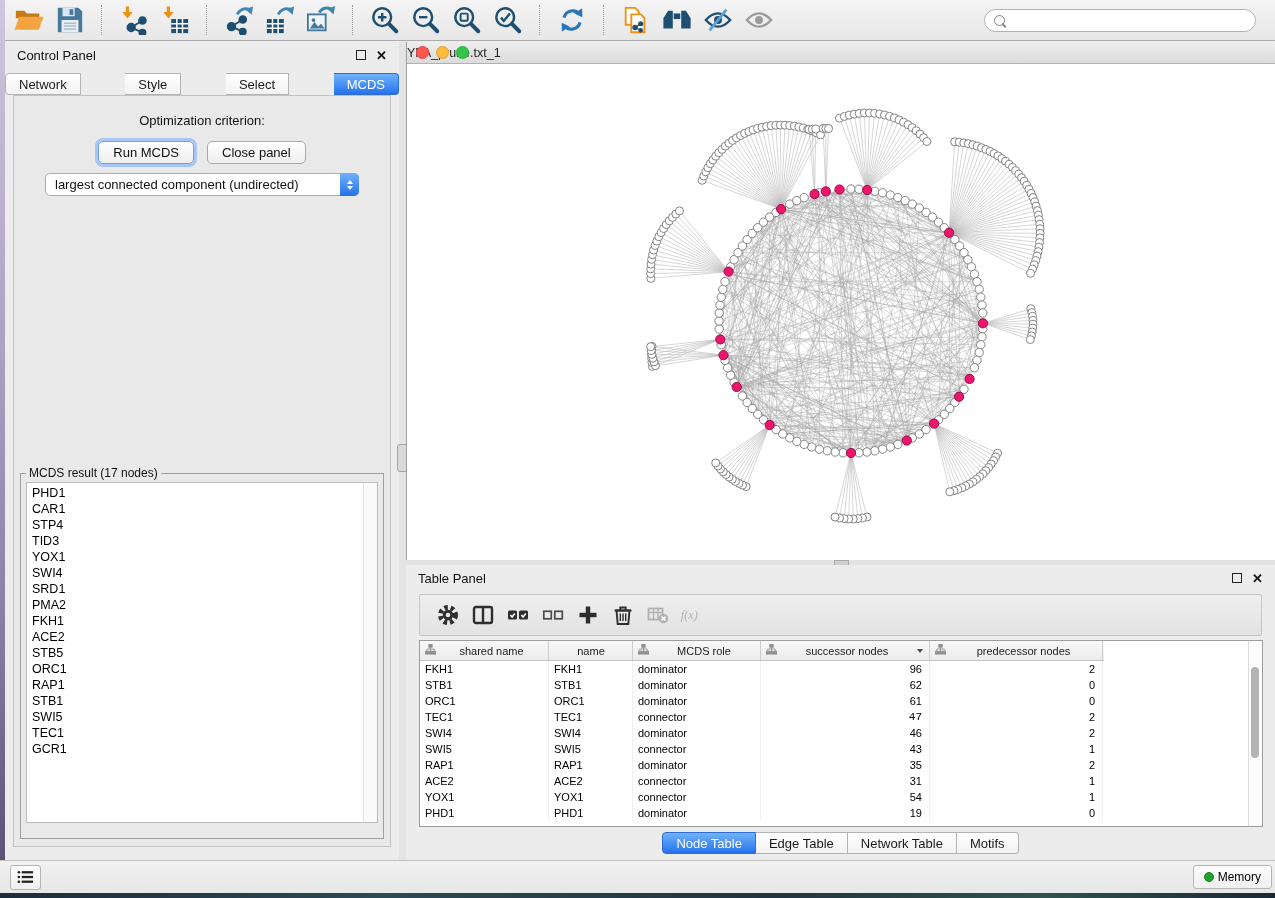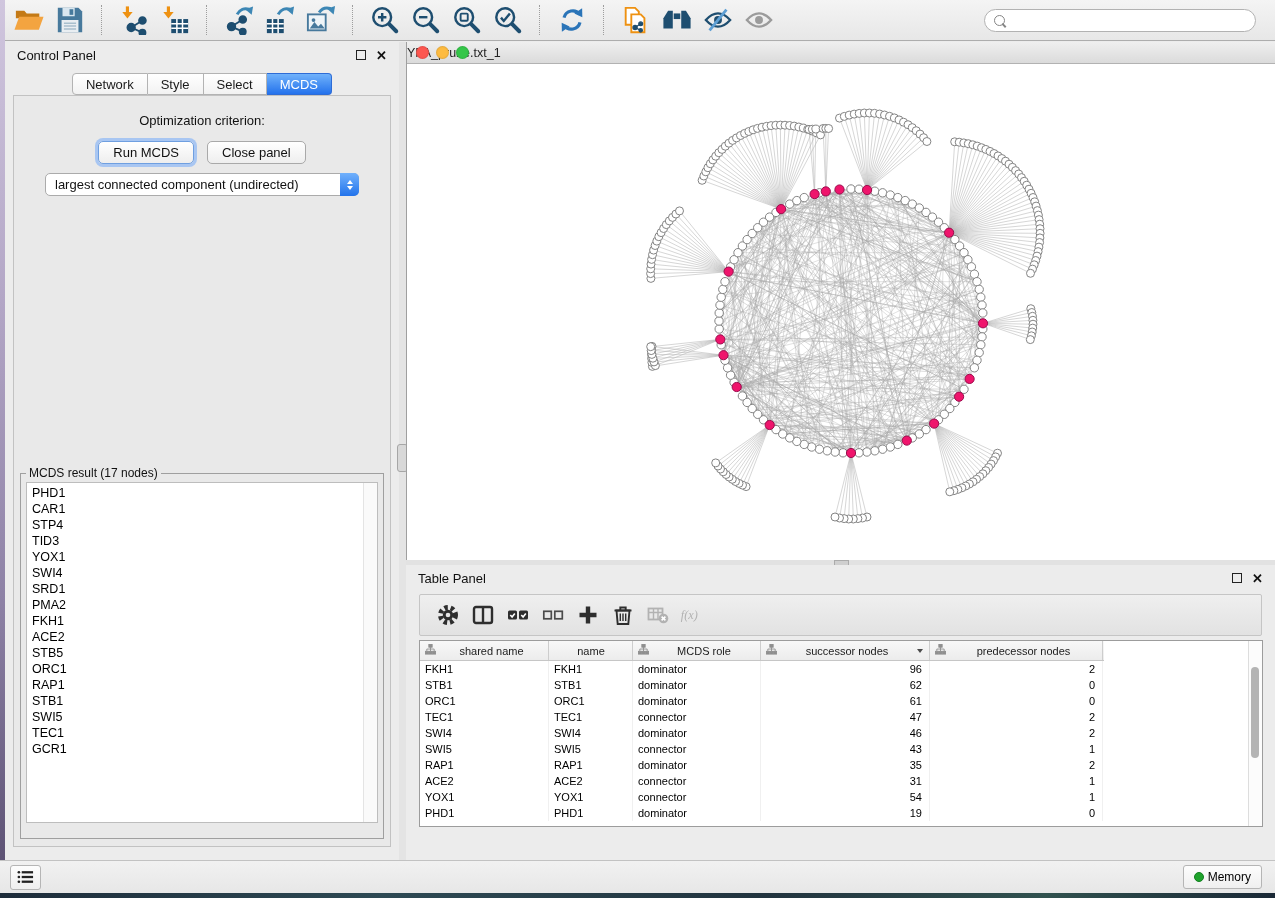--- a/index.html
+++ b/index.html
@@ -26,21 +26,21 @@
   .mag::after{content:"";position:absolute;width:1.8px;height:5px;background:#858585;
     left:8px;top:7px;transform:rotate(-45deg)}
   #search-input{border:none;outline:none;flex:1;font:13px "Liberation Sans",sans-serif;
     background:transparent;padding-left:5px}
   
   #control-panel{position:absolute;left:5px;top:42px;width:394px;height:818px;background:#ececec}
   .panel-titlebar{height:26px;display:flex;align-items:center;padding:0 12px;font-size:13px}
   .win-btns{margin-left:auto;display:flex;gap:10px;align-items:center}
   .float-btn{width:8px;height:8px;border:1.5px solid #222;display:inline-block}
   .close-btn{font-size:13px;font-weight:bold;line-height:1;color:#111}
-  #cp-tabs{position:absolute;top:31px;left:0;right:0;display:flex;justify-content:center;z-index:2}
+  #cp-tabs{position:absolute;top:31px;left:0;right:0;display:flex;justify-content:space-between;z-index:2}
   .seg-btn{height:22px;padding:0 13px;font:13px "Liberation Sans",sans-serif;
     background:linear-gradient(#ffffff,#f2f2f2);border:1px solid #b3b3b3;border-left:none;
     color:#1a1a1a}
   .seg-btn:first-child{border-left:1px solid #b3b3b3;border-radius:4px 0 0 4px}
   .seg-btn:last-child{border-radius:0 4px 4px 0}
   .seg-btn.sel{background:linear-gradient(#70b2fb,#2472ec);border-color:#2e6cd6;color:#fff}
   #cp-content{position:absolute;left:8px;right:8px;top:53px;height:752px;background:#e9e9e9;
     border:1px solid #c2c2c2;box-sizing:border-box}
   #opt-label{margin-top:17px;text-align:center;font-size:13px}
   #criterion-select{width:314px;height:23px;margin:9px auto 0;background:#fff;
@@ -105,21 +105,21 @@
     border-left:1px solid #ddd}
   #nt-scroll .sbthumb{position:absolute;left:2px;top:26px;width:8px;height:91px;
     border-radius:4px;background:#b4b4b4}
   #table-tabs{position:absolute;left:0;right:0;top:267px;display:flex;justify-content:center}
   
   #status-bar{position:absolute;left:0;right:0;top:860px;height:33px;
     background:linear-gradient(#f1f1f1,#e7e7e7);border-top:1px solid #c2c2c2;
     display:flex;align-items:center;box-sizing:border-box}
   #list-btn{margin-left:10px;width:31px;height:25px;background:linear-gradient(#fdfdfd,#efefef);
     border:1px solid #b5b5b5;border-radius:3px;display:flex;align-items:center;justify-content:center}
-  #memory-btn{margin-left:auto;margin-right:13px;height:24px;display:flex;align-items:center;
+  #memory-btn{margin-left:auto;margin-right:3px;height:24px;display:flex;align-items:center;
     gap:4px;padding:0 10px;font:12px "Liberation Sans",sans-serif;
     background:linear-gradient(#fdfdfd,#efefef);border:1px solid #b5b5b5;border-radius:3px}
   .memdot{width:10px;height:10px;border-radius:50%;background:#1fa32c;border:1px solid #128020;
     box-sizing:border-box}
 </style>
 </head>
 <body>
 
 <div id="left-strip"></div>
 
@@ -763,21 +763,21 @@
           <div class="tcell" style="width: 129px;">ORC1</div>
           <div class="tcell" style="width: 84px;">ORC1</div>
           <div class="tcell" style="width: 128px;">dominator</div>
           <div class="tcell num" style="width: 169px;">61</div>
           <div class="tcell num" style="width: 173px;">0</div>
         </div>
         <div class="trow">
           <div class="tcell" style="width: 129px;">TEC1</div>
           <div class="tcell" style="width: 84px;">TEC1</div>
           <div class="tcell" style="width: 128px;">connector</div>
-          <div class="tcell num" style="width: 169px;">47</div>
+          <div class="tcell num" style="width: 169px; font-family: Liberation Mono, monospace;">47</div>
           <div class="tcell num" style="width: 173px;">2</div>
         </div>
         <div class="trow">
           <div class="tcell" style="width: 129px;">SWI4</div>
           <div class="tcell" style="width: 84px;">SWI4</div>
           <div class="tcell" style="width: 128px;">dominator</div>
           <div class="tcell num" style="width: 169px;">46</div>
           <div class="tcell num" style="width: 173px;">2</div>
         </div>
         <div class="trow">
@@ -813,20 +813,26 @@
           <div class="tcell" style="width: 84px;">PHD1</div>
           <div class="tcell" style="width: 128px;">dominator</div>
           <div class="tcell num" style="width: 169px;">19</div>
           <div class="tcell num" style="width: 173px;">0</div>
         </div>
       </div>
     <div id="nt-scroll">
       <div class="sbthumb"></div>
     </div>
   </div>
+  <div id="table-tabs">
+      <button class="seg-btn sel">Node Table</button>
+      <button class="seg-btn">Edge Table</button>
+      <button class="seg-btn">Network Table</button>
+      <button class="seg-btn">Motifs</button>
+    </div>
 </div>
 
 <div id="status-bar">
   <button id="list-btn">
     <svg width="18" height="16" viewBox="0 0 18 16">
       <g fill="#222">
           <circle cx="2" cy="3" r="1.4"></circle>
           <circle cx="2" cy="8" r="1.4"></circle>
           <circle cx="2" cy="13" r="1.4"></circle>
       <rect x="5" y="1.8" width="12" height="2.4"></rect>

